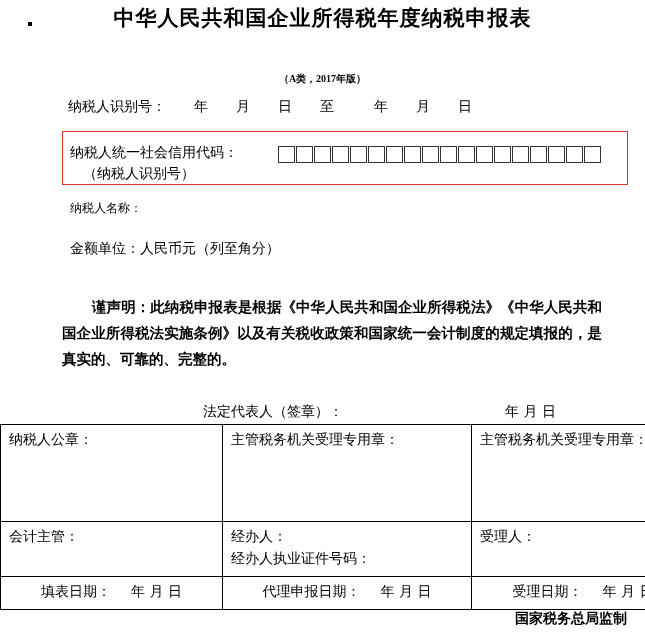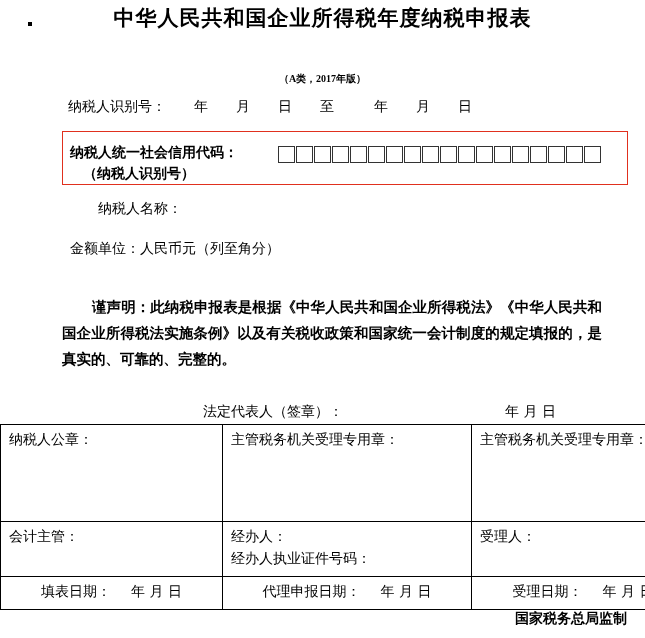--- a/index.html
+++ b/index.html
@@ -67,21 +67,20 @@
     height: 54px;
     border: 1px solid #e0301e;
     box-sizing: border-box;
   }
   .credit-label {
     position: absolute;
     left: 70px;
     top: 142px;
     font-size: 14px;
     line-height: 21px;
-    font-weight: bold;
   }
   .credit-label .sub {
     display: block;
     padding-left: 13px;
   }
   .boxes {
     position: absolute;
     left: 278px;
     top: 146px;
     display: flex;
@@ -91,22 +90,21 @@
     width: 17px;
     height: 17px;
     border: 1px solid #333;
     box-sizing: border-box;
     background: #fff;
   }
   .row-name {
     position: absolute;
     left: 70px;
     top: 200px;
-    font-size: 14px;
-    margin-left: 28px;
+    font-size: 12px;
   }
   .row-unit {
     position: absolute;
     left: 70px;
     top: 240px;
     font-size: 14px;
   }
   .declaration {
     position: absolute;
     left: 62px;

